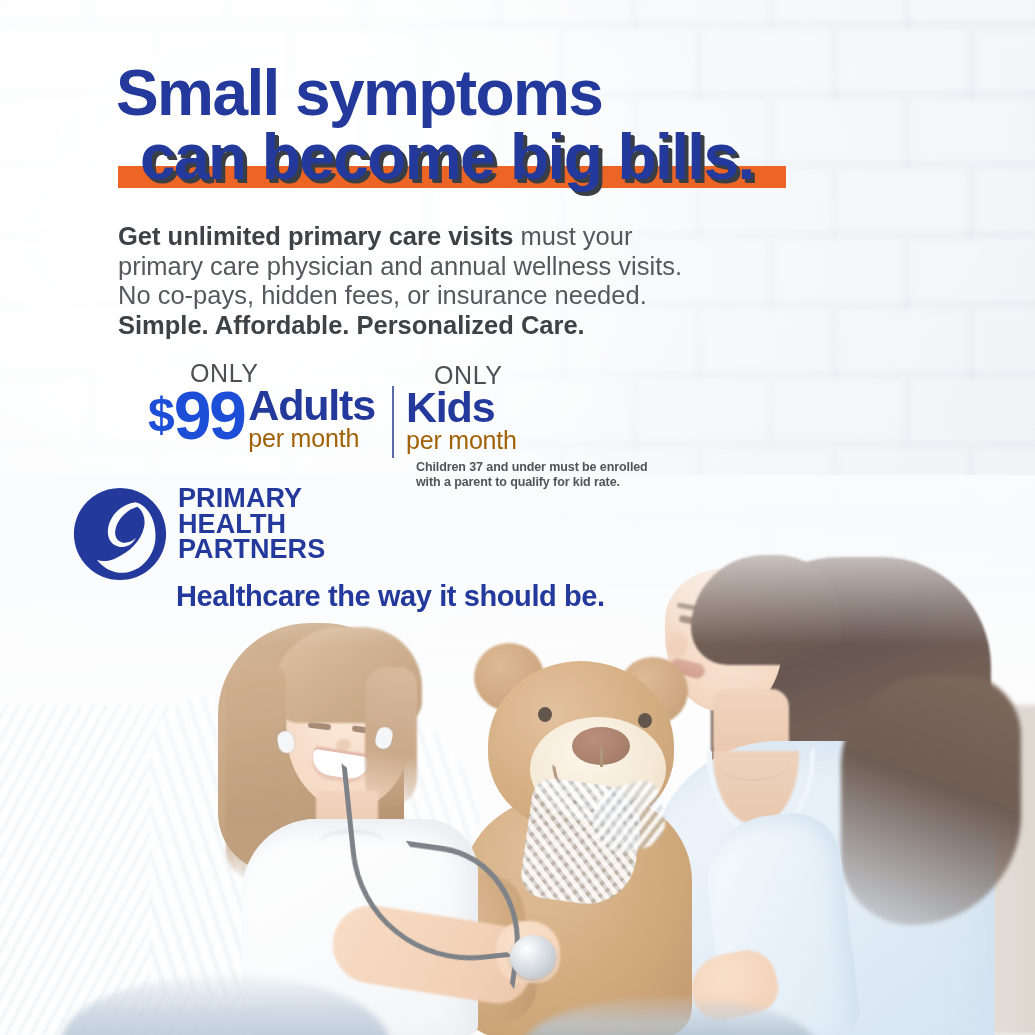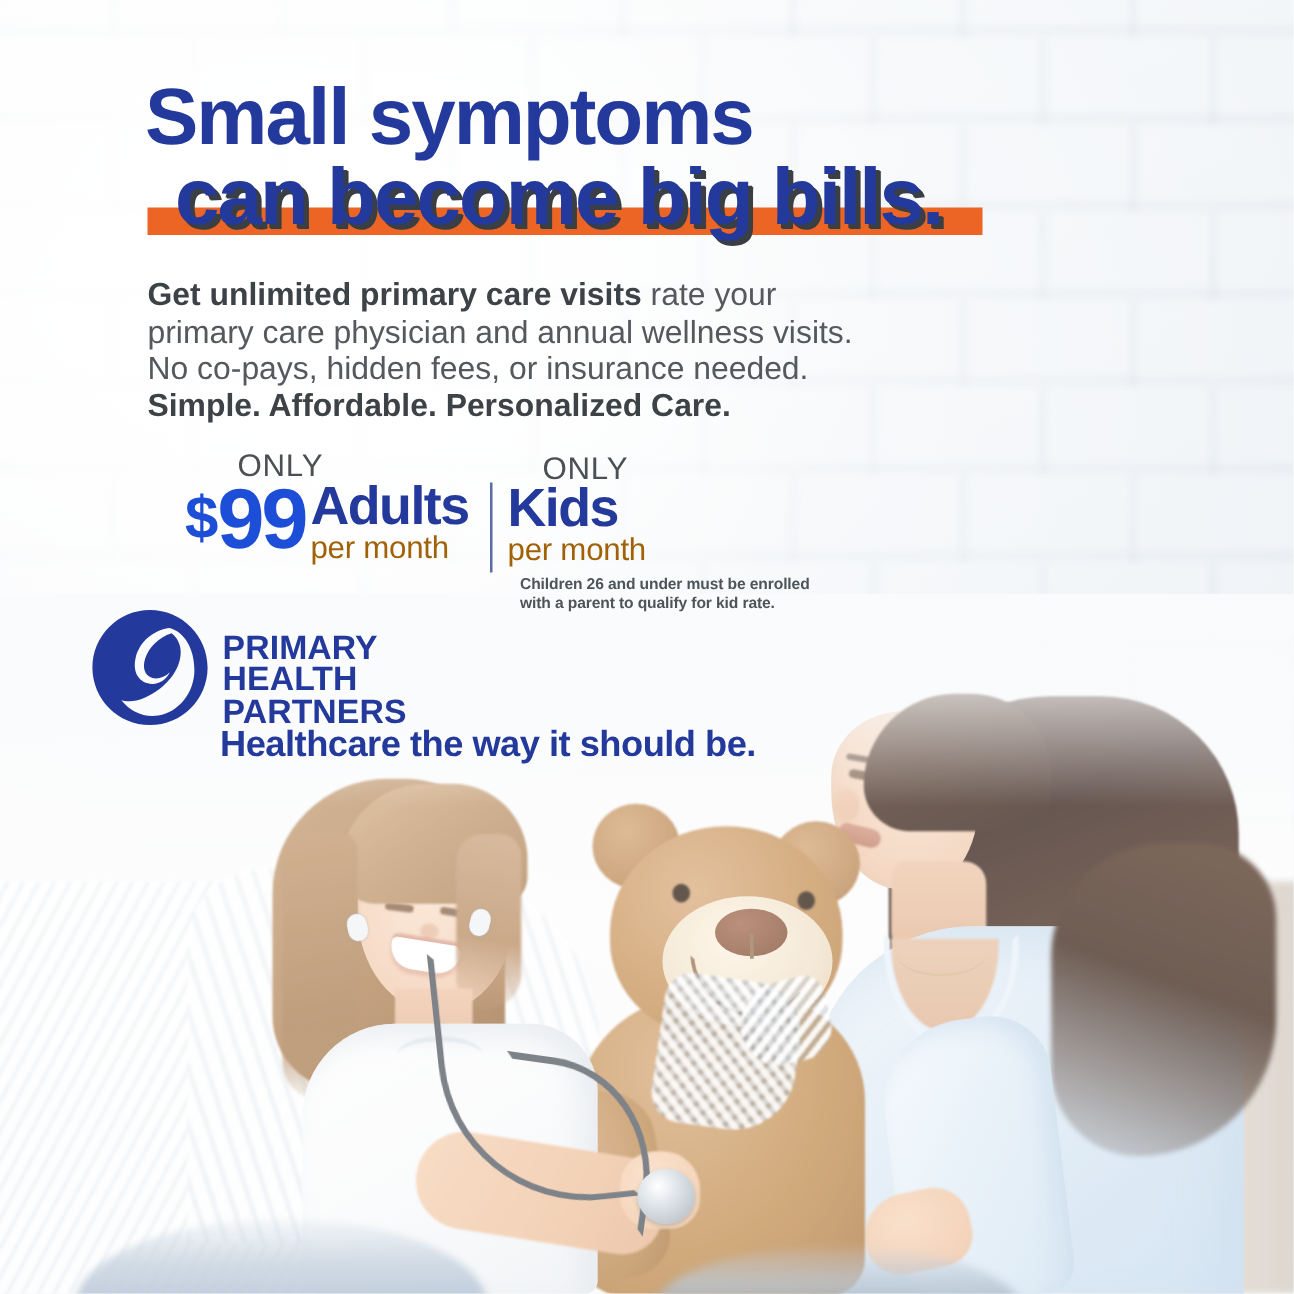--- a/index.html
+++ b/index.html
@@ -531,21 +531,21 @@
     color: #4f5459;
     letter-spacing: -.1px;
   }
 
   
   .logo-lockup {
     position: absolute;
     left: 72px;
     top: 486px;
     display: flex;
-    align-items: flex-end;
+    align-items: flex-start;
   }
   .logo-mark { width: 96px; height: 96px; flex: 0 0 auto; }
   .logo-words {
     margin-left: 10px;
     font-weight: bold;
     font-size: 27px;
     line-height: 25.5px;
     color: #23399b;
     letter-spacing: .1px;
   }
@@ -654,21 +654,21 @@
 
     <div class="headline">
       <span class="hl-line1">Small symptoms</span>
       <span class="hl-line2-wrap">
         <span class="hl-bar"></span>
         <span class="hl-line2">can become big bills.</span>
       </span>
     </div>
 
     <div class="body-copy">
-      <strong>Get unlimited primary care visits</strong><span> rate your</span><br>
+      <strong>Get unlimited primary care visits</strong><span> must your</span><br>
       <span>primary care physician and annual wellness visits.</span><br>
       <span>No co-pays, hidden fees, or insurance needed.</span><br>
       <strong>Simple. Affordable. Personalized Care.</strong>
     </div>
 
     <div class="pricing">
 
       <div class="price-block price-adults">
         <span class="only only-adults">ONLY</span>
         <span class="price-row">
@@ -685,21 +685,21 @@
       <div class="price-block price-kids">
         <span class="only only-kids">ONLY</span>
         <span class="price-row">
           <span class="plan-col">
             <span class="plan-name">Kids</span>
             <span class="per-month">per month</span>
           </span>
         </span>
       </div>
 
-      <div class="disclaimer">Children 26 and under must be enrolled with a parent to qualify for kid rate.</div>
+      <div class="disclaimer">Children 37 and under must be enrolled with a parent to qualify for kid rate.</div>
     </div>
 
     <div class="logo-lockup">
       <svg class="logo-mark" viewBox="0 0 100 100">
         <path d="M50 2 C76.5 2 98 23.5 98 50 C98 76.5 76.5 98 50 98 C23.5 98 2 76.5 2 50 C2 23.5 23.5 2 50 2 Z
                  M66 17 C52 19 41 29 38 42 C35.5 53 40 62 50 63.5 C57 64.5 63.5 60.5 66.5 54
                  C62 58.5 56 60 51.5 58.5 C45.5 56.5 43.5 50 46 42.5 C49 33.5 57 25 68 21.5
                  C74 26 77 34 75 43 C72 57 60 69 45 75.5 C38 78.5 31 79 26 77
                  C33.5 86.5 45 92 57 90 C74 87 87 71 87 52 C87 34 78.5 20 66 17 Z" fill="#23399b" fill-rule="evenodd"></path>
       </svg>

